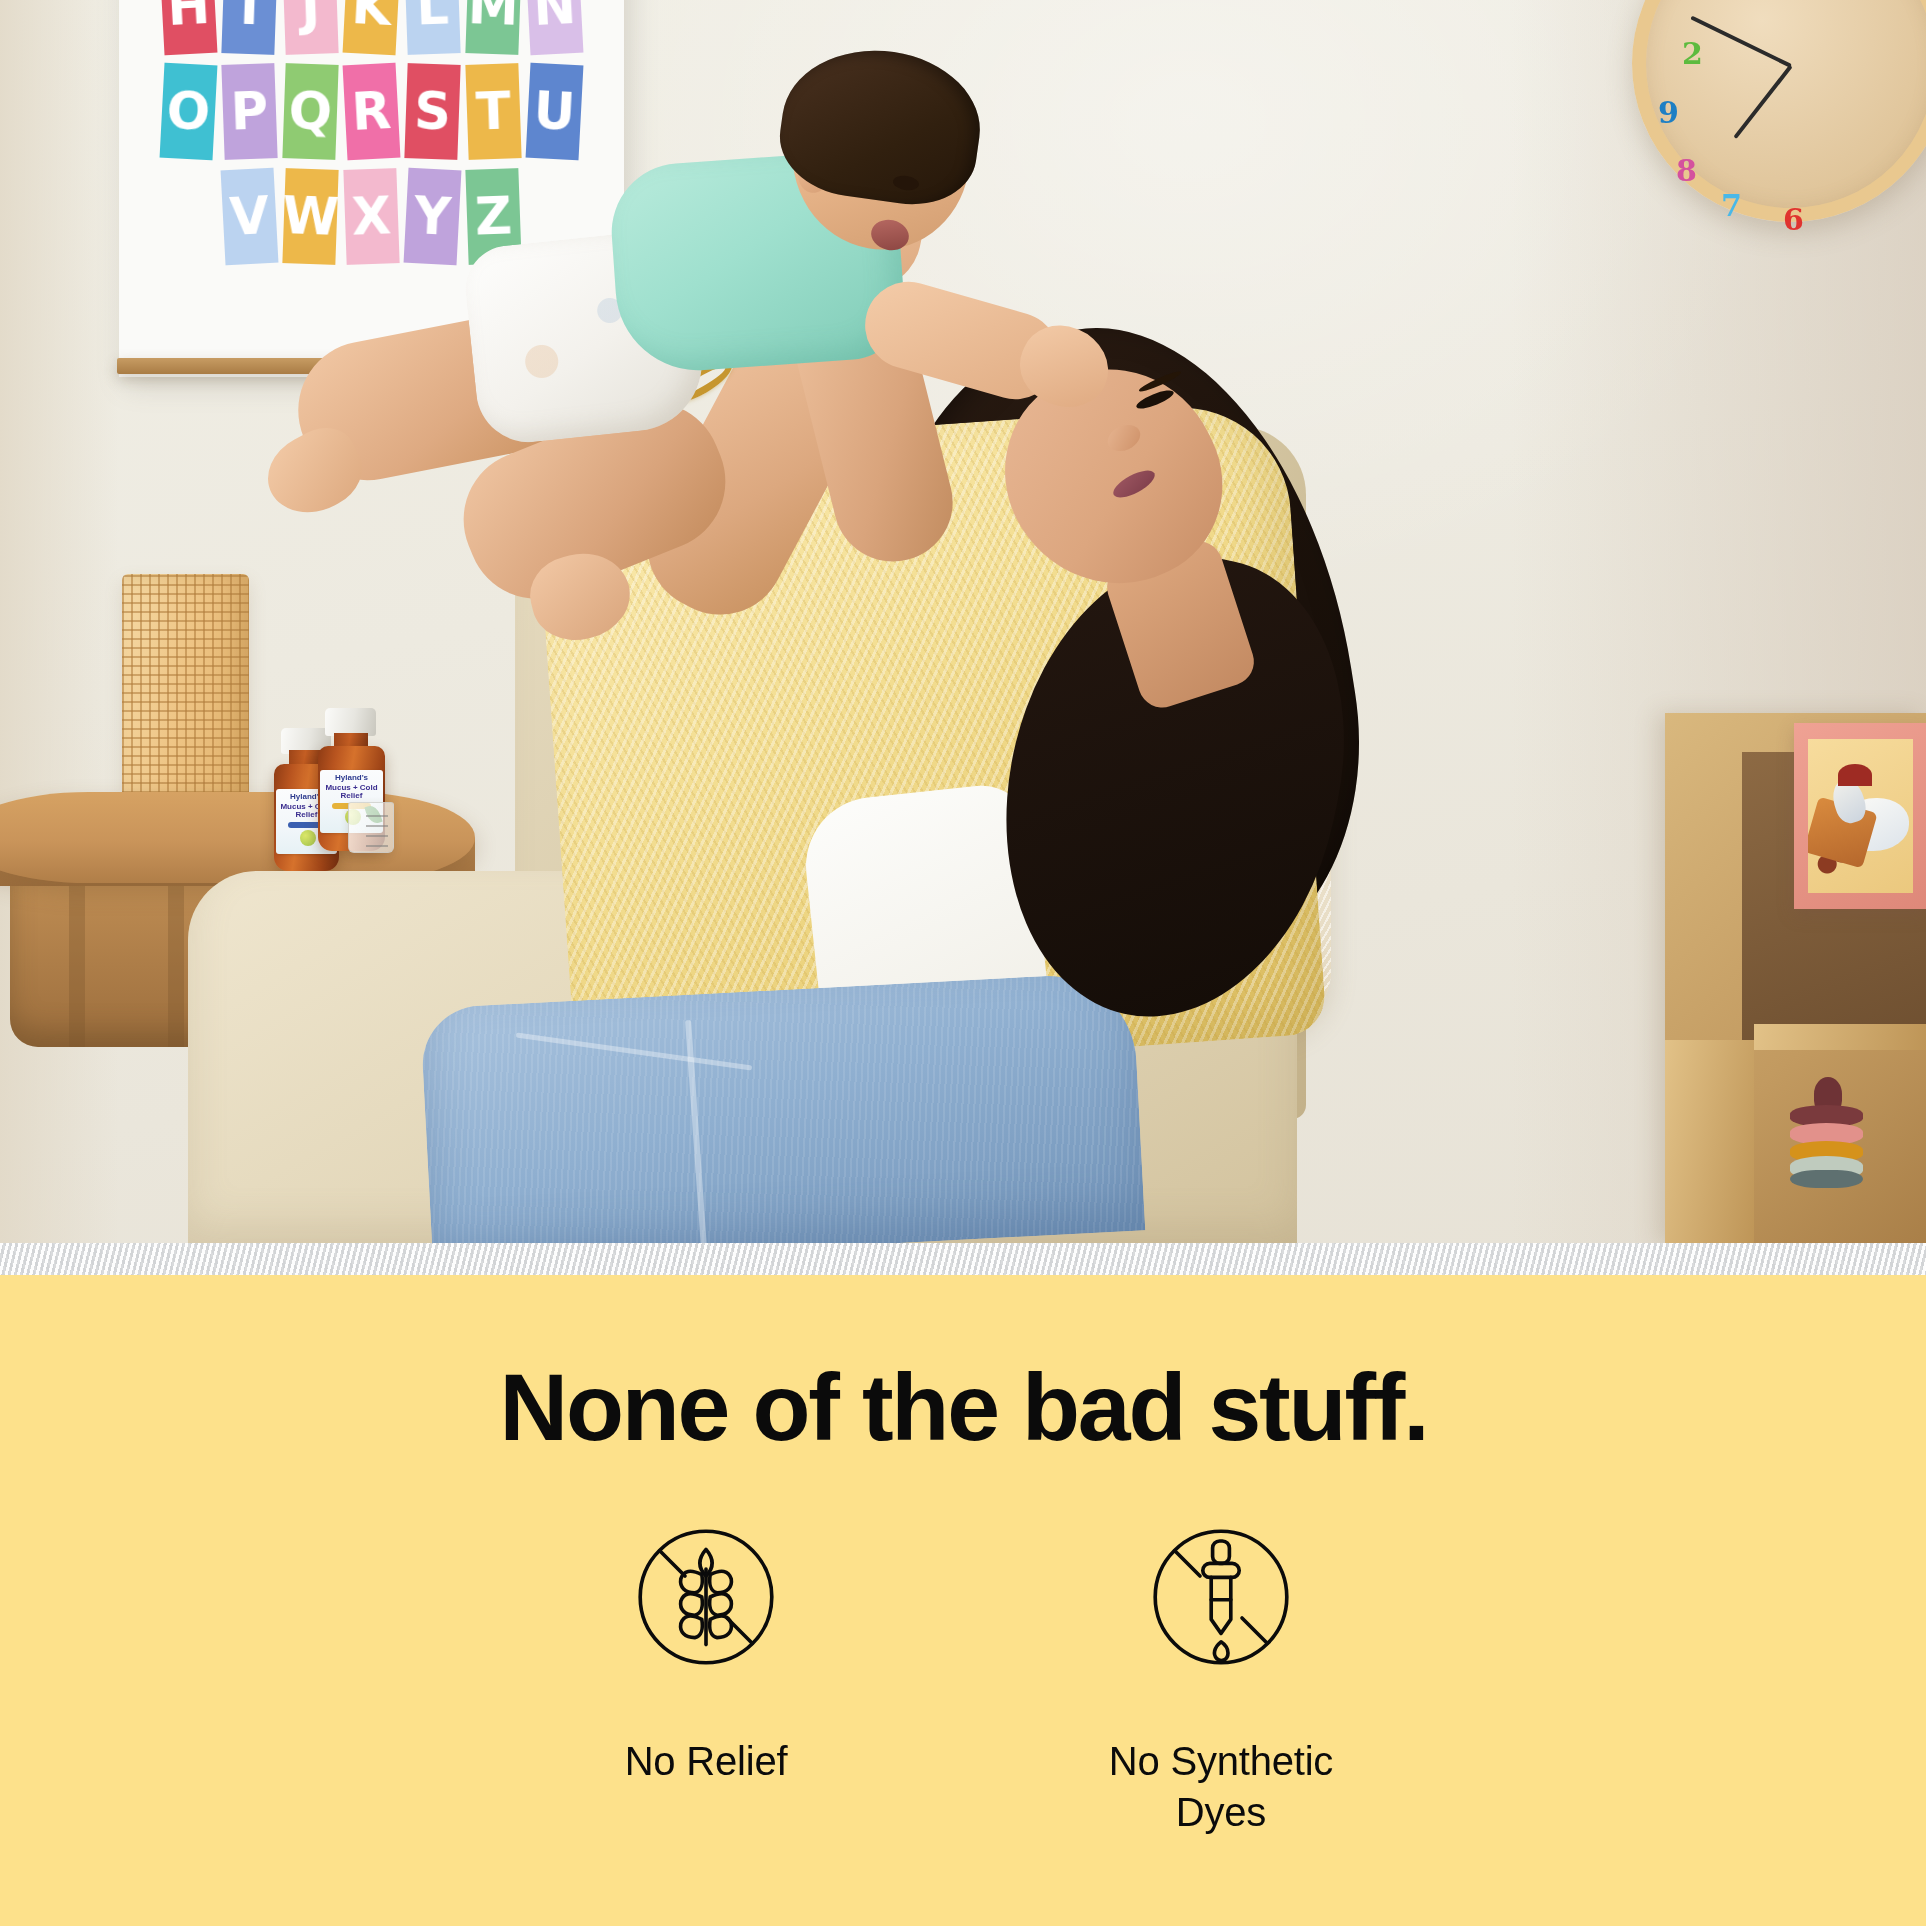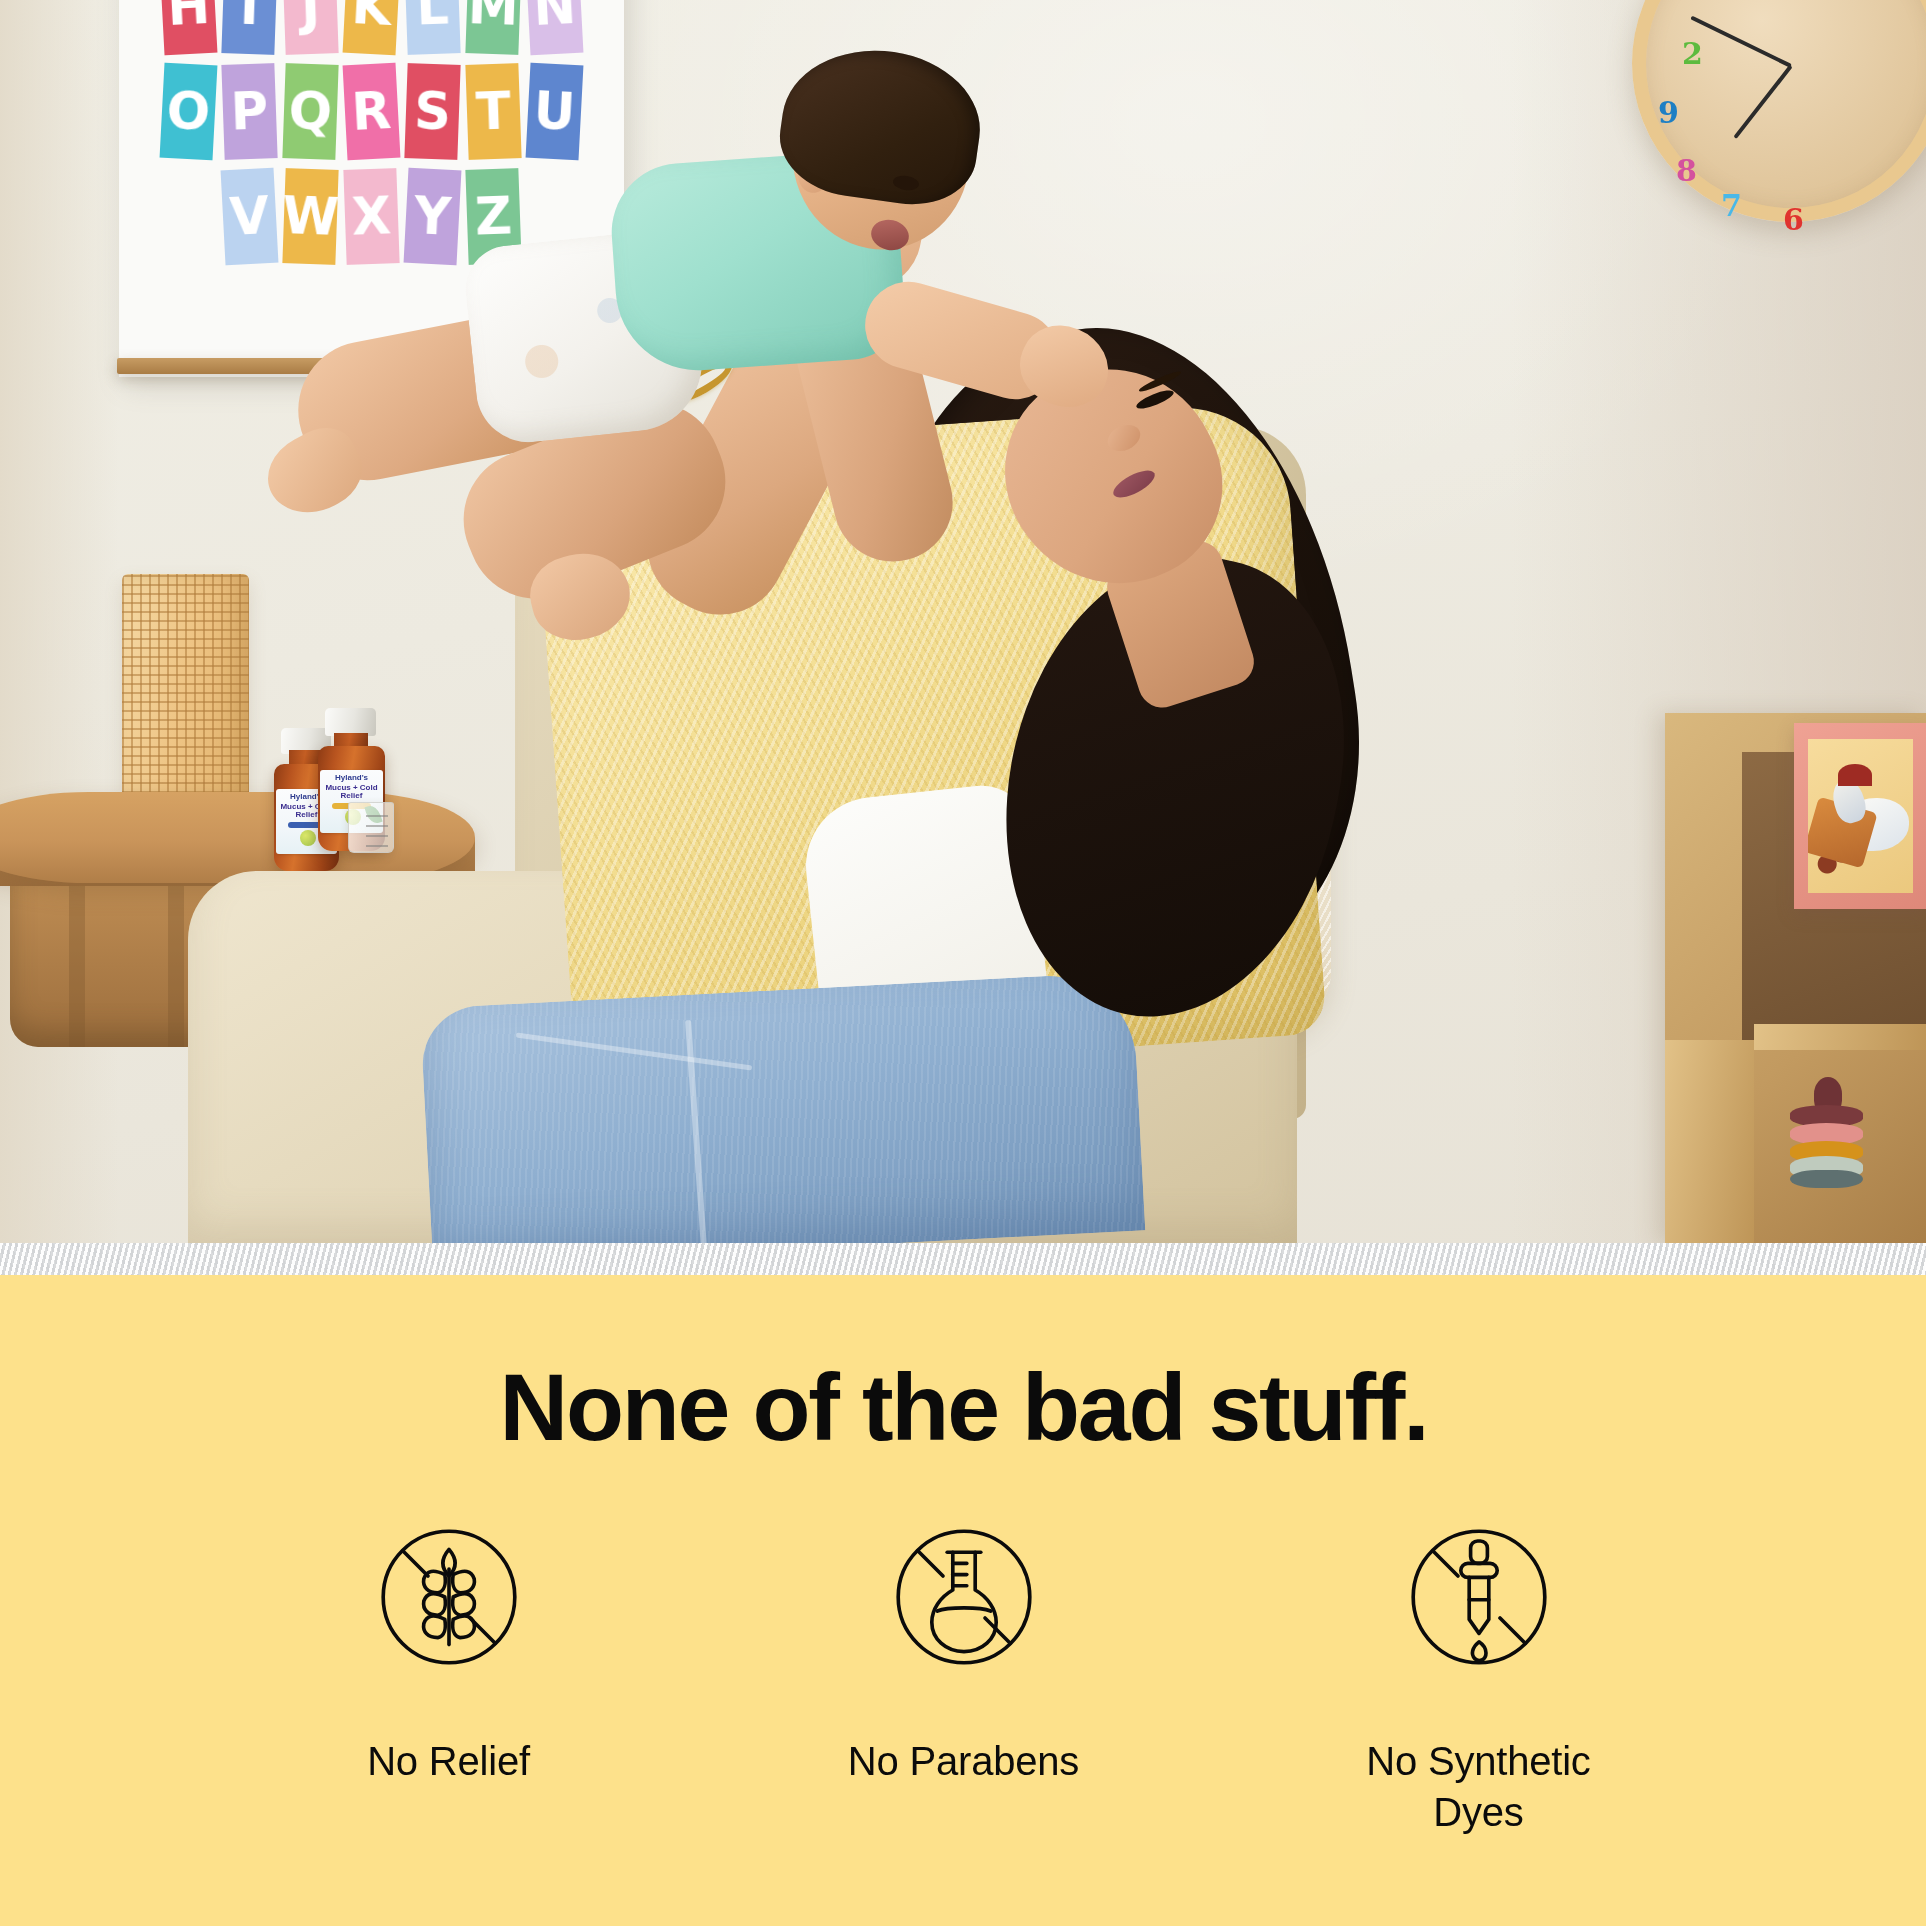--- a/index.html
+++ b/index.html
@@ -559,36 +559,20 @@
             <path d="M63 44 C71 40 76 41 78 47 C79 53 75 57 68 57 C63 56 62 50 63 44 Z"></path>
             <path d="M57 60 C49 56 44 57 42 63 C41 69 45 73 52 73 C57 72 58 66 57 60 Z"></path>
             <path d="M63 60 C71 56 76 57 78 63 C79 69 75 73 68 73 C63 72 62 66 63 60 Z"></path>
             <path d="M57 76 C49 72 44 73 42 79 C41 85 45 89 52 89 C57 88 58 82 57 76 Z"></path>
             <path d="M63 76 C71 72 76 73 78 79 C79 85 75 89 68 89 C63 88 62 82 63 76 Z"></path>
           </svg>
         </div>
         <div class="feature-label">No Relief</div>
       </div>
 
-      <div class="feature">
-        <div class="feature-icon">
-          <svg viewBox="0 0 120 120" fill="none" stroke="#0B0B0B" stroke-width="2.6" stroke-linecap="round" stroke-linejoin="round">
-            <circle cx="60" cy="60" r="47"></circle>
-            <line x1="27" y1="27" x2="45" y2="45"></line>
-            <line x1="75" y1="75" x2="93" y2="93"></line>
-            <line x1="48" y1="28" x2="72" y2="28"></line>
-            <path d="M52 28 L52 55 C43 60 37 69 37 78 C37 90 47 99 60 99 C73 99 83 90 83 78 C83 69 77 60 68 55 L68 28"></path>
-            <path d="M41 70 C48 67 72 67 79 70"></path>
-            <line x1="52" y1="36" x2="62" y2="36"></line>
-            <line x1="52" y1="44" x2="62" y2="44"></line>
-            <line x1="52" y1="52" x2="62" y2="52"></line>
-          </svg>
-        </div>
-        <div class="feature-label">No Parabens</div>
-      </div>
 
       <div class="feature">
         <div class="feature-icon">
           <svg viewBox="0 0 120 120" fill="none" stroke="#0B0B0B" stroke-width="2.6" stroke-linecap="round" stroke-linejoin="round">
             <circle cx="60" cy="60" r="47"></circle>
             <line x1="27" y1="27" x2="45" y2="45"></line>
             <line x1="75" y1="75" x2="93" y2="93"></line>
             <rect x="54" y="20" width="12" height="16" rx="5"></rect>
             <rect x="47" y="36" width="26" height="10" rx="5"></rect>
             <path d="M53 46 L53 76 L60 86 L67 76 L67 46"></path>

